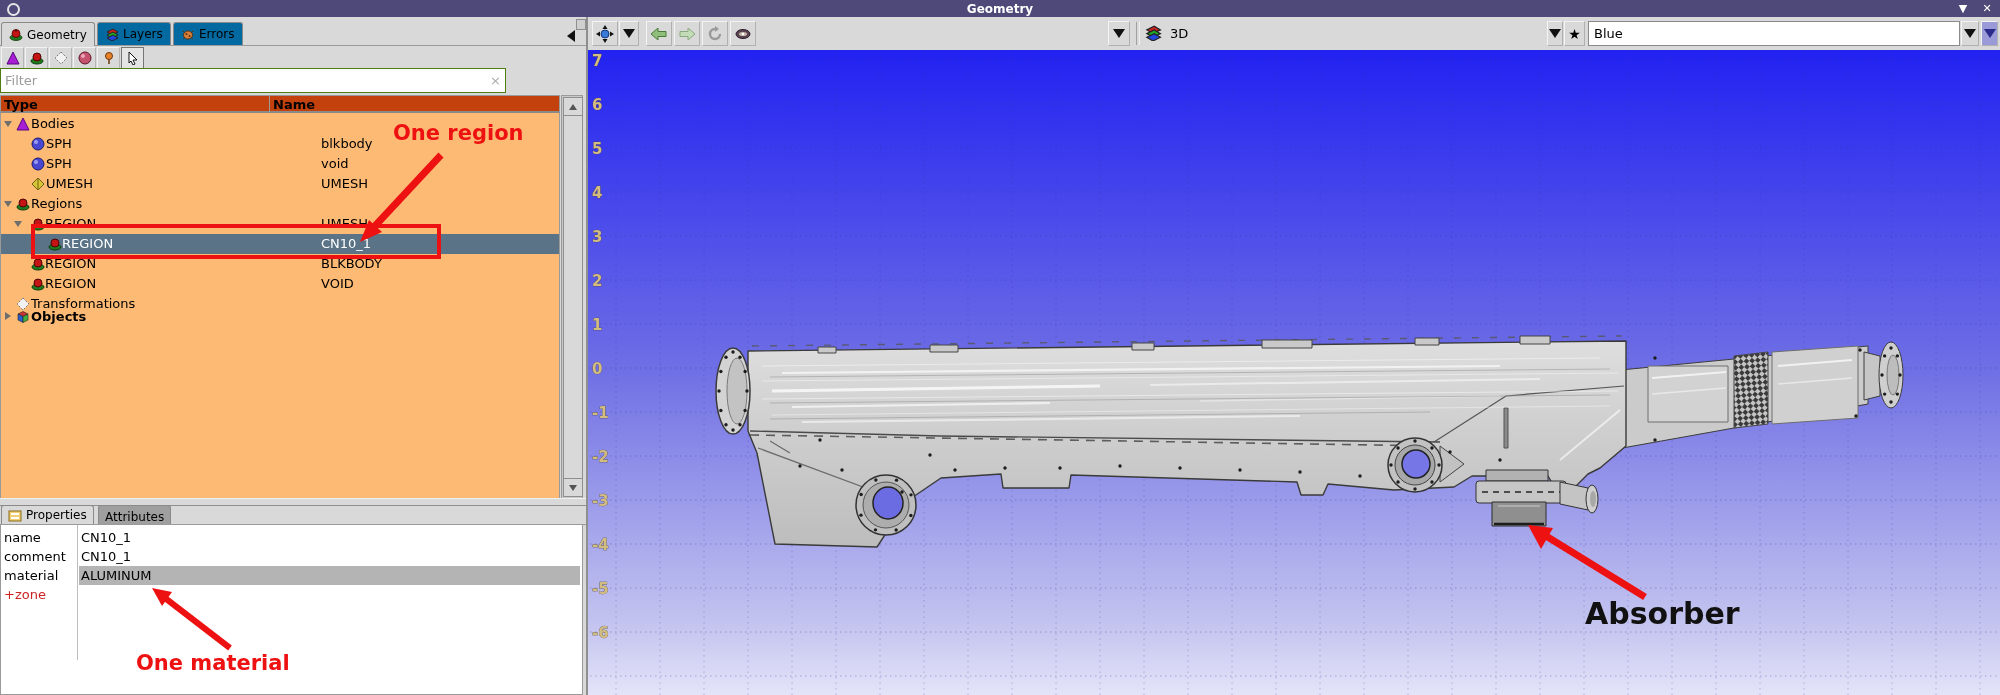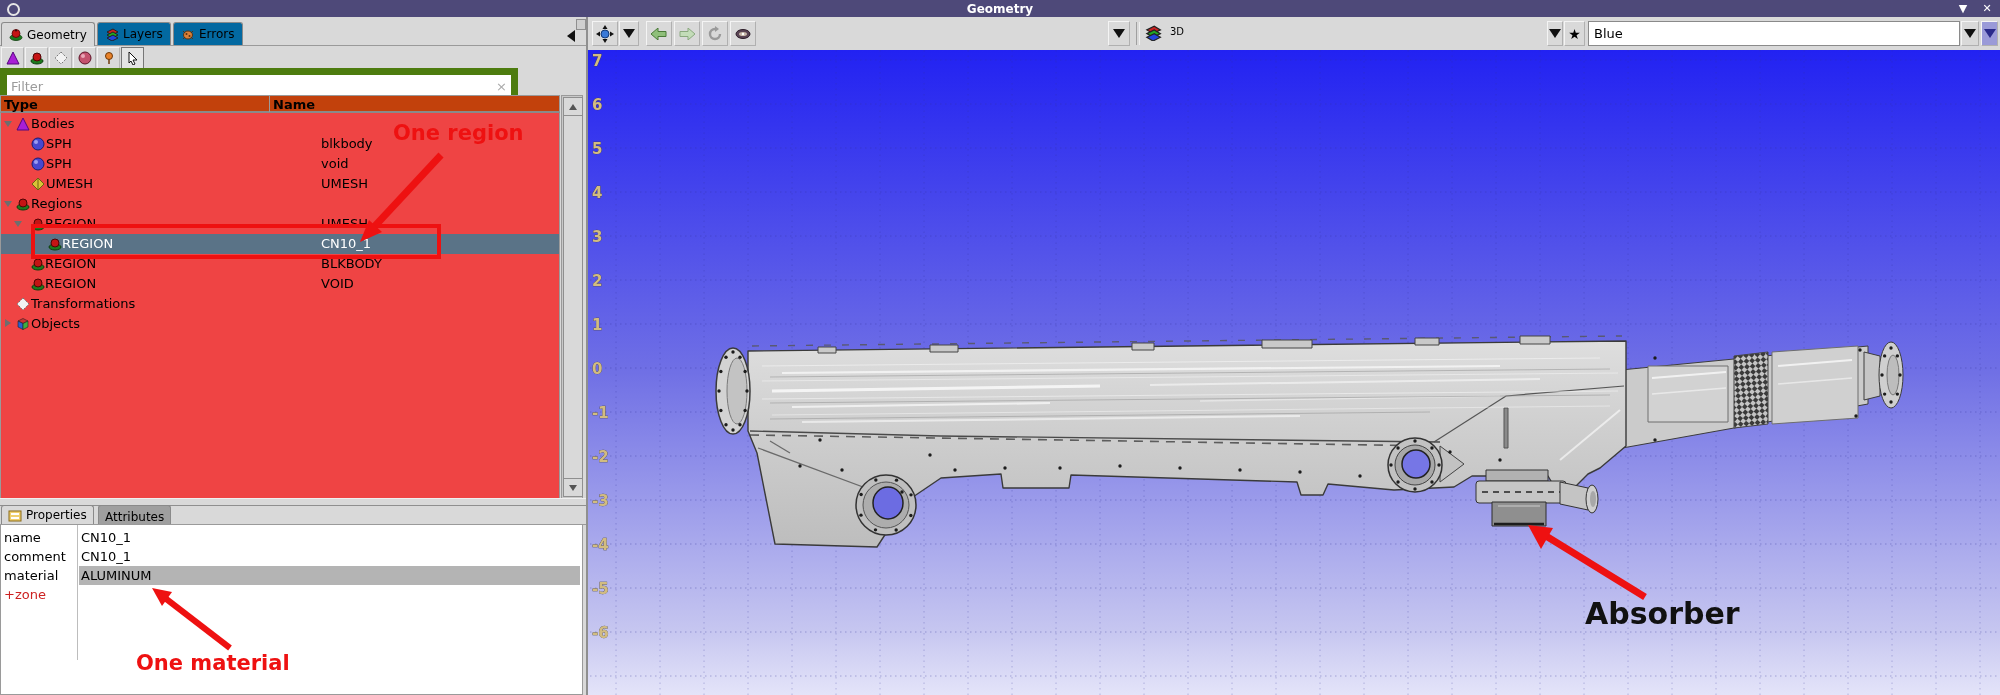--- a/index.html
+++ b/index.html
@@ -16,29 +16,29 @@
   #left{position:absolute;left:0;top:17px;width:586px;height:678px;background:#d9d9d9;}
   .tabsrow{position:absolute;left:0;top:5px;height:23px;width:100%;border-bottom:1px solid #9a9a9a;}
   .tab{position:absolute;top:0;height:22px;background:#0369a1;border:1px solid #8a8a8a;border-bottom:none;
        border-radius:3px 3px 0 0;display:flex;align-items:center;gap:4px;padding:0 7px;font-size:12px;}
   .tab.active{background:#d9d9d9;height:23px;}
   .ticon{width:14px;height:13px;display:inline-block;}
   .iconsrow{position:absolute;left:1px;top:30px;height:20px;display:flex;gap:1px;}
   .ibtn{width:21px;height:20px;background:#d9d9d9;border:1px solid #b5b5b5;border-top-color:#f2f2f2;border-left-color:#f2f2f2;
         display:flex;align-items:center;justify-content:center;}
   .ibtn.pressed{border:1px solid #777;background:#e4e4e4;}
-  .filter{position:absolute;left:0;top:51px;width:500px;height:23px;background:#fff;border:7px solid #4d7c0f;
+  .filter{position:absolute;left:0;top:51px;width:500px;height:23px;background:#fff;border:1px solid #4d7c0f;
           color:#9b9b9b;line-height:23px;padding-left:4px;font-size:13px;}
   .filter .clr{position:absolute;right:4px;top:0;color:#aaa;font-size:13px;}
   .thead{position:absolute;left:0;top:78px;width:560px;height:18px;background:#c2410c;
          border:1px solid #9a9a9a;border-bottom:2px solid #8a8a8a;box-sizing:border-box;font-weight:bold;}
   .thead .c1{position:absolute;left:3px;top:1px;}
   .thead .c2{position:absolute;left:272px;top:1px;}
   .thead .div{position:absolute;left:268px;top:0;width:1px;height:16px;background:#9a9a9a;}
-  .treebody{position:absolute;left:0;top:96px;width:560px;height:386px;background:#ef4444;border:1px solid #9a9a9a;
+  .treebody{position:absolute;left:0;top:96px;width:560px;height:386px;background:#fdba74;border:1px solid #9a9a9a;
             border-top:none;box-sizing:border-box;overflow:hidden;}
   .trow{position:absolute;left:0;width:560px;height:20px;line-height:20px;color:#000;}
   .trow.sel{background:#5a7387;color:#fff;}
   .trow .exp{position:absolute;top:7px;width:0;height:0;}
   .exp-open{border-left:4px solid transparent;border-right:4px solid transparent;border-top:6px solid #6e6e6e;}
   .exp-closed{border-top:4px solid transparent;border-bottom:4px solid transparent;border-left:6px solid #6e6e6e;margin-top:-1px;}
   .trow .ric{position:absolute;top:3px;width:14px;height:14px;}
   .trow .ttxt{position:absolute;top:0;}
   .trow .ntxt{position:absolute;left:288px;top:0;margin-left:32px;}
   
@@ -64,21 +64,21 @@
   .collapse-arrow{position:absolute;left:567px;top:13px;width:0;height:0;border-top:6px solid transparent;
         border-bottom:6px solid transparent;border-right:8px solid #111;}
   .sashgrip{position:absolute;left:576px;top:2px;width:8px;height:9px;background:#cfcfcf;border:1px solid #8f8f8f;}
   
   #vp{position:absolute;left:586px;top:17px;width:1414px;height:678px;border-left:2px solid #8f8f8f;box-sizing:border-box;}
   .vtoolbar{position:absolute;left:0;top:0;width:1412px;height:33px;background:#d9d9d9;border-bottom:1px solid #999;}
   .vbtn{position:absolute;top:4px;height:25px;background:#d9d9d9;border:1px solid #b0b0b0;border-top-color:#f4f4f4;border-left-color:#f4f4f4;
         display:flex;align-items:center;justify-content:center;box-sizing:border-box;}
   .vsep{position:absolute;top:5px;width:2px;height:23px;border-left:1px solid #a0a0a0;border-right:1px solid #f0f0f0;}
   .dd{width:0;height:0;border-left:6px solid transparent;border-right:6px solid transparent;border-top:9px solid #111;}
-  .combo-label{position:absolute;top:9px;font-size:10px;color:#000;}
+  .combo-label{position:absolute;top:9px;font-size:13px;color:#000;}
   .bluefield{position:absolute;left:1000px;top:4px;width:372px;height:25px;background:#fff;border:1px solid #8a8a8a;
              box-sizing:border-box;line-height:23px;padding-left:5px;}
   .canvas{position:absolute;left:0;top:33px;width:1412px;height:645px;}
   svg text{font-family:"DejaVu Sans","Liberation Sans",sans-serif;}
   #overlay{position:absolute;left:0;top:0;width:2000px;height:695px;pointer-events:none;z-index:60;}
   .annot-font{font-weight:bold;}
 </style>
 </head>
 <body>
 
@@ -254,21 +254,21 @@
         <span class="ntxt">VOID</span>
       </div>
 
       <div class="trow" style="top:181px;">
         <svg class="ric" style="left:15px;" viewBox="0 0 14 14">
           <polygon points="7,1 13,7 7,13 1,7" fill="#f2f2f2" stroke="#777" stroke-dasharray="2,1.5"></polygon>
           </svg>
         <span class="ttxt" style="left:30px;">Transformations</span>
       </div>
 
-      <div class="trow" style="top:201px;">
+      <div class="trow" style="top:194px;font-weight:bold;">
         <span class="exp exp-closed" style="left:4px;top:6px;"></span>
         <svg class="ric" style="left:15px;" viewBox="0 0 14 14">
           <polygon points="2,4 7,1.5 12,4 7,6.5" fill="#cc3333" stroke="#222" stroke-width="0.6"></polygon>
           <polygon points="2,4 7,6.5 7,12.5 2,10" fill="#2b5fd0" stroke="#222" stroke-width="0.6"></polygon>
           <polygon points="12,4 7,6.5 7,12.5 12,10" fill="#3fae3f" stroke="#222" stroke-width="0.6"></polygon>
         </svg>
         <span class="ttxt" style="left:30px;">Objects</span>
       </div>
     </div>
 

